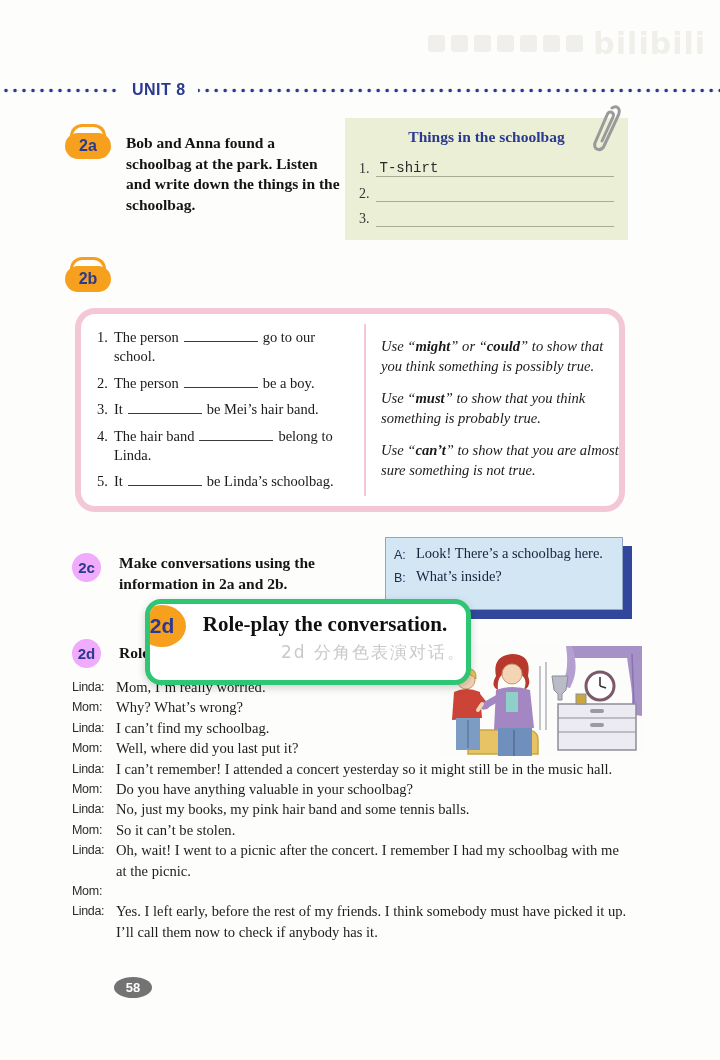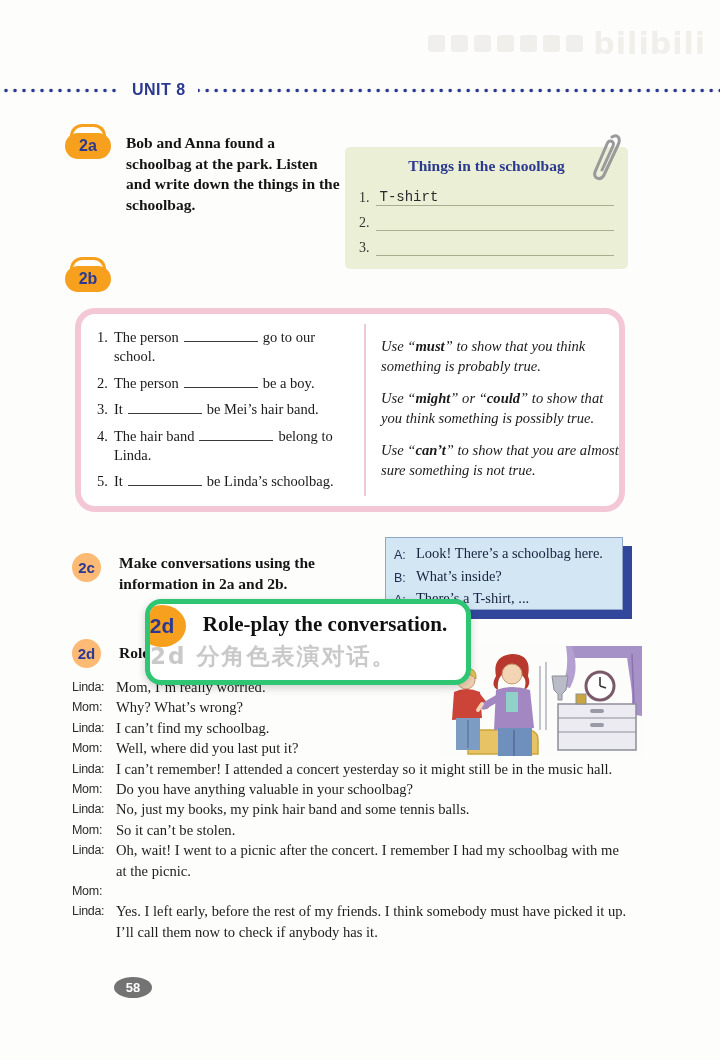--- a/index.html
+++ b/index.html
@@ -20,32 +20,32 @@
   .dots-left{width:120px;}
   .dots-right{flex:1;}
   .unit-label{font-family:"Liberation Sans",sans-serif;font-weight:bold;font-size:16px;color:#2b3990;letter-spacing:.5px;}
 
   
   .badge-audio{position:relative;width:46px;height:26px;background:#f6a01d;border-radius:13px;
       color:#2b3990;font-family:"Liberation Sans",sans-serif;font-weight:bold;font-size:16px;
       display:flex;align-items:center;justify-content:center;flex:none;}
   .badge-audio::before{content:"";position:absolute;top:-9px;left:5px;right:5px;height:17px;
       border:3px solid #f6a01d;border-bottom:none;border-radius:12px 12px 0 0;}
-  .badge-circle{width:29px;height:29px;border-radius:50%;background:#fdba74;color:#2b3990;
+  .badge-circle{width:29px;height:29px;border-radius:50%;background:#f0abfc;color:#2b3990;
       font-family:"Liberation Sans",sans-serif;font-weight:bold;font-size:15px;
       display:flex;align-items:center;justify-content:center;flex:none;}
 
   .instr{font-weight:bold;font-size:15.5px;line-height:20.5px;color:#141414;}
 
   .row-2a{left:65px;top:133px;display:flex;gap:15px;}
   .row-2a .instr{width:214px;}
 
   
-  .notepad{left:345px;top:118px;width:283px;height:122px;background:#eaefd6;border-radius:5px;
-      padding:10px 14px 0 14px;box-sizing:border-box;margin-top:29px;}
+  .notepad{left:345px;top:118px;width:283px;height:122px;background:#eaefd6;border-radius:0;
+      padding:10px 14px 0 14px;box-sizing:border-box;}
   .np-title{text-align:center;font-weight:bold;font-size:15.5px;color:#2b3990;margin-bottom:6px;}
   .np-item{display:flex;align-items:flex-end;gap:6px;height:25px;font-size:14px;color:#333;}
   .np-line{flex:1;border-bottom:1.2px solid #a9ad90;padding-left:4px;
       font-family:Liberation Mono, monospace;font-size:14px;color:#2a2a2a;}
   .paperclip{position:absolute;right:6px;top:-16px;}
 
   .row-2b{left:65px;top:266px;display:flex;gap:12px;align-items:flex-start;}
 
   
   .pinkbox{left:75px;top:308px;width:550px;height:204px;box-sizing:border-box;background:#fff;
@@ -81,22 +81,22 @@
   .illustration{position:absolute;left:368px;top:-31px;width:202px;height:110px;z-index:1;}
 
   
   .popup{left:145px;top:599px;width:326px;height:86px;box-sizing:border-box;background:#fff;
       border:5px solid #2ec573;border-radius:16px;z-index:50;overflow:hidden;
       box-shadow:0 3px 8px rgba(0,0,0,.18);}
   .popup-badge{position:absolute;left:-12px;top:1px;width:48px;height:42px;border-radius:50%;
       background:#f6a01d;color:#2b3990;display:flex;align-items:center;justify-content:center;
       font-family:"Liberation Sans",sans-serif;font-weight:bold;font-size:21px;}
   .popup-title{margin:8px 4px 0 38px;text-align:center;font-weight:bold;font-size:21px;color:#101010;}
-  .popup-sub{margin-top:4px;text-align:left;font-family:"DejaVu Sans",sans-serif;
-      font-size:23px;color:#c9c9c9;letter-spacing:2px;font-weight:bold;}
+  .popup-sub{margin-top:4px;text-align:right;font-family:"DejaVu Sans",sans-serif;
+      font-size:17px;color:#c9c9c9;letter-spacing:2px;}
 
   
   .pageno{left:114px;top:977px;width:38px;height:21px;background:#737373;border-radius:50%;
       color:#fff;font-family:"Liberation Sans",sans-serif;font-weight:bold;font-size:13px;
       display:flex;align-items:center;justify-content:center;}
 </style>
 </head>
 <body>
 
 <div class="watermark">
@@ -164,43 +164,39 @@
     <div class="ex-item">
       <span class="num">4.</span>
       <span class="ex-text"><span>The hair band</span><span class="blank"></span><span>belong to Linda.</span></span>
     </div>
     <div class="ex-item">
       <span class="num">5.</span>
       <span class="ex-text"><span>It</span><span class="blank"></span><span>be Linda’s schoolbag.</span></span>
     </div>
   </div>
   <div class="tips">
+    <p><span>Use “</span><b>might</b><span>” or “</span><b>could</b><span>” to show that you think something is possibly true.</span></p>
     <p><span>Use “</span><b>must</b><span>” to show that you think something is probably true.</span></p>
-    <p><span>Use “</span><b>might</b><span>” or “</span><b>could</b><span>” to show that you think something is possibly true.</span></p>
     <p><span>Use “</span><b>can’t</b><span>” to show that you are almost sure something is not true.</span></p>
   </div>
 </div>
 
 <div class="abs row-2c">
   <span class="badge-circle">2c</span>
   <div class="instr">Make conversations using the information in 2a and 2b.</div>
 </div>
 
 <div class="abs bluebox">
   <div class="bb-line">
     <span class="bb-label">A:</span>
     <span>Look! There’s a schoolbag here.</span>
   </div>
   <div class="bb-line">
     <span class="bb-label">B:</span>
     <span>What’s inside?</span>
-  </div>
-  <div class="bb-line">
-    <span class="bb-label">A:</span>
-    <span>There’s a T-shirt, ...</span>
   </div>
 </div>
 
 <div class="abs sec-2d">
   <div class="sec-2d-head">
     <span class="badge-circle">2d</span>
     <div class="instr">Role-play the conversation.</div>
   </div>
   <div class="dialog">
     <svg class="illustration" viewBox="0 0 202 110">

